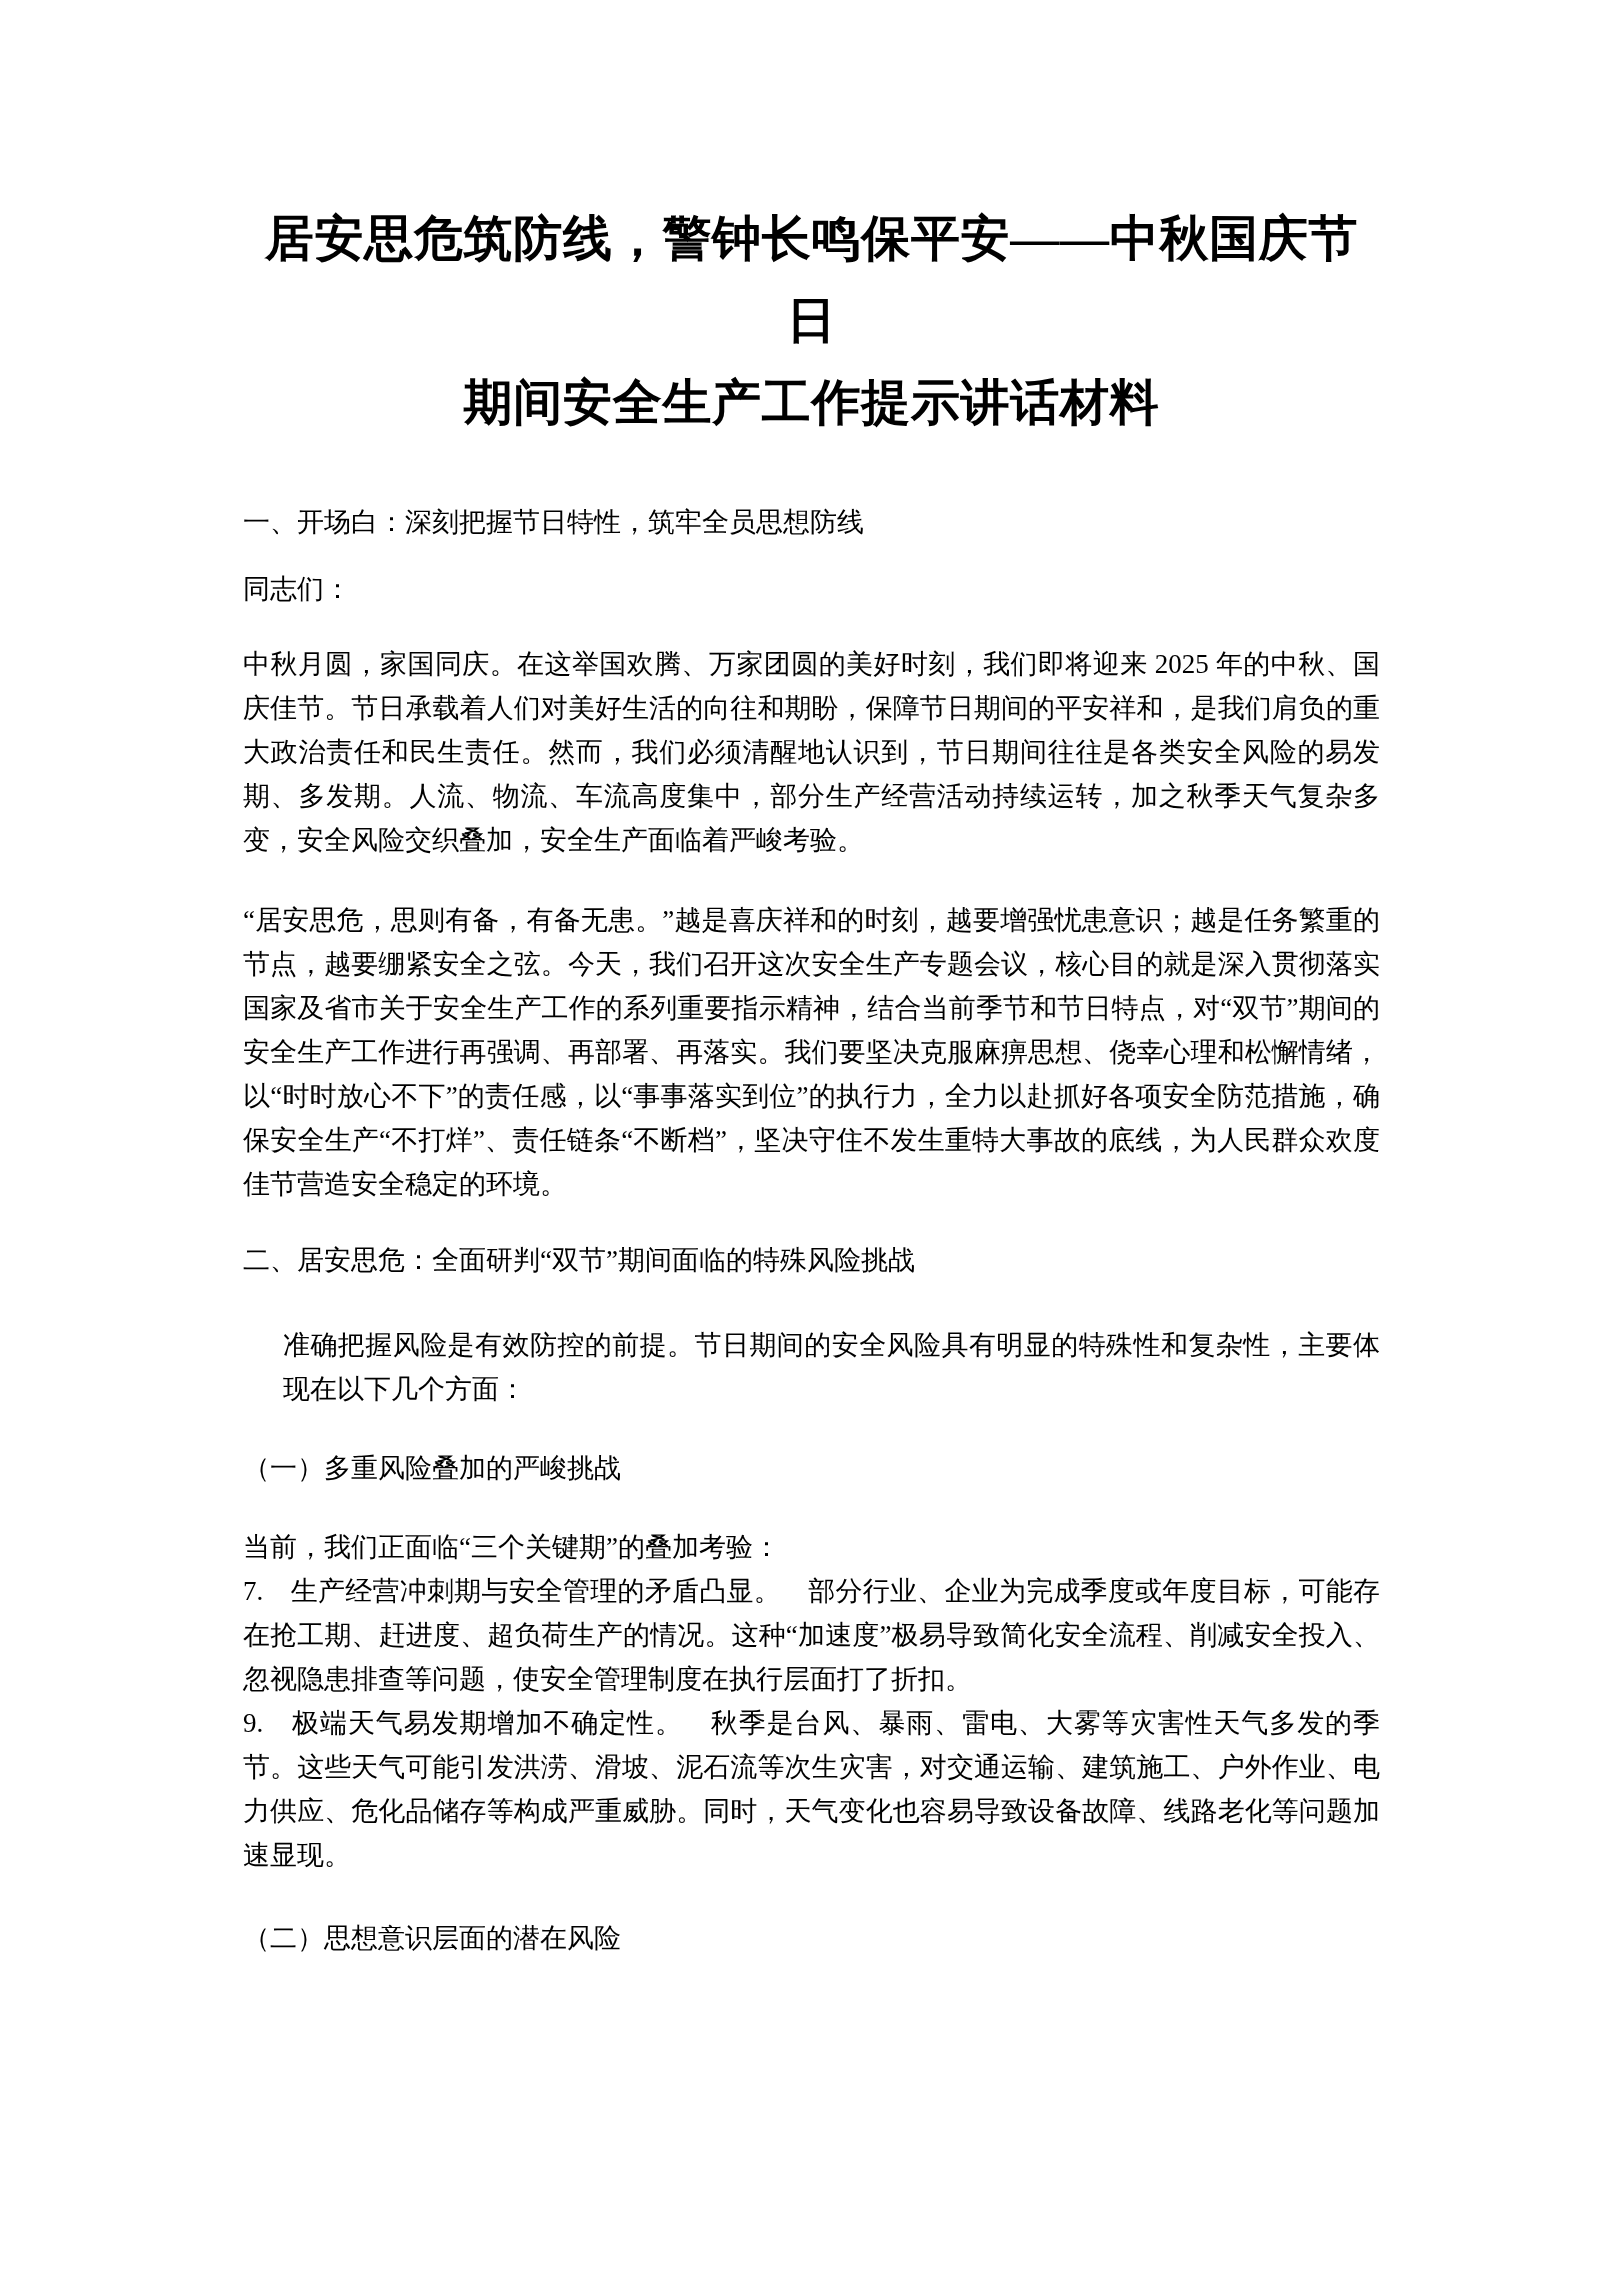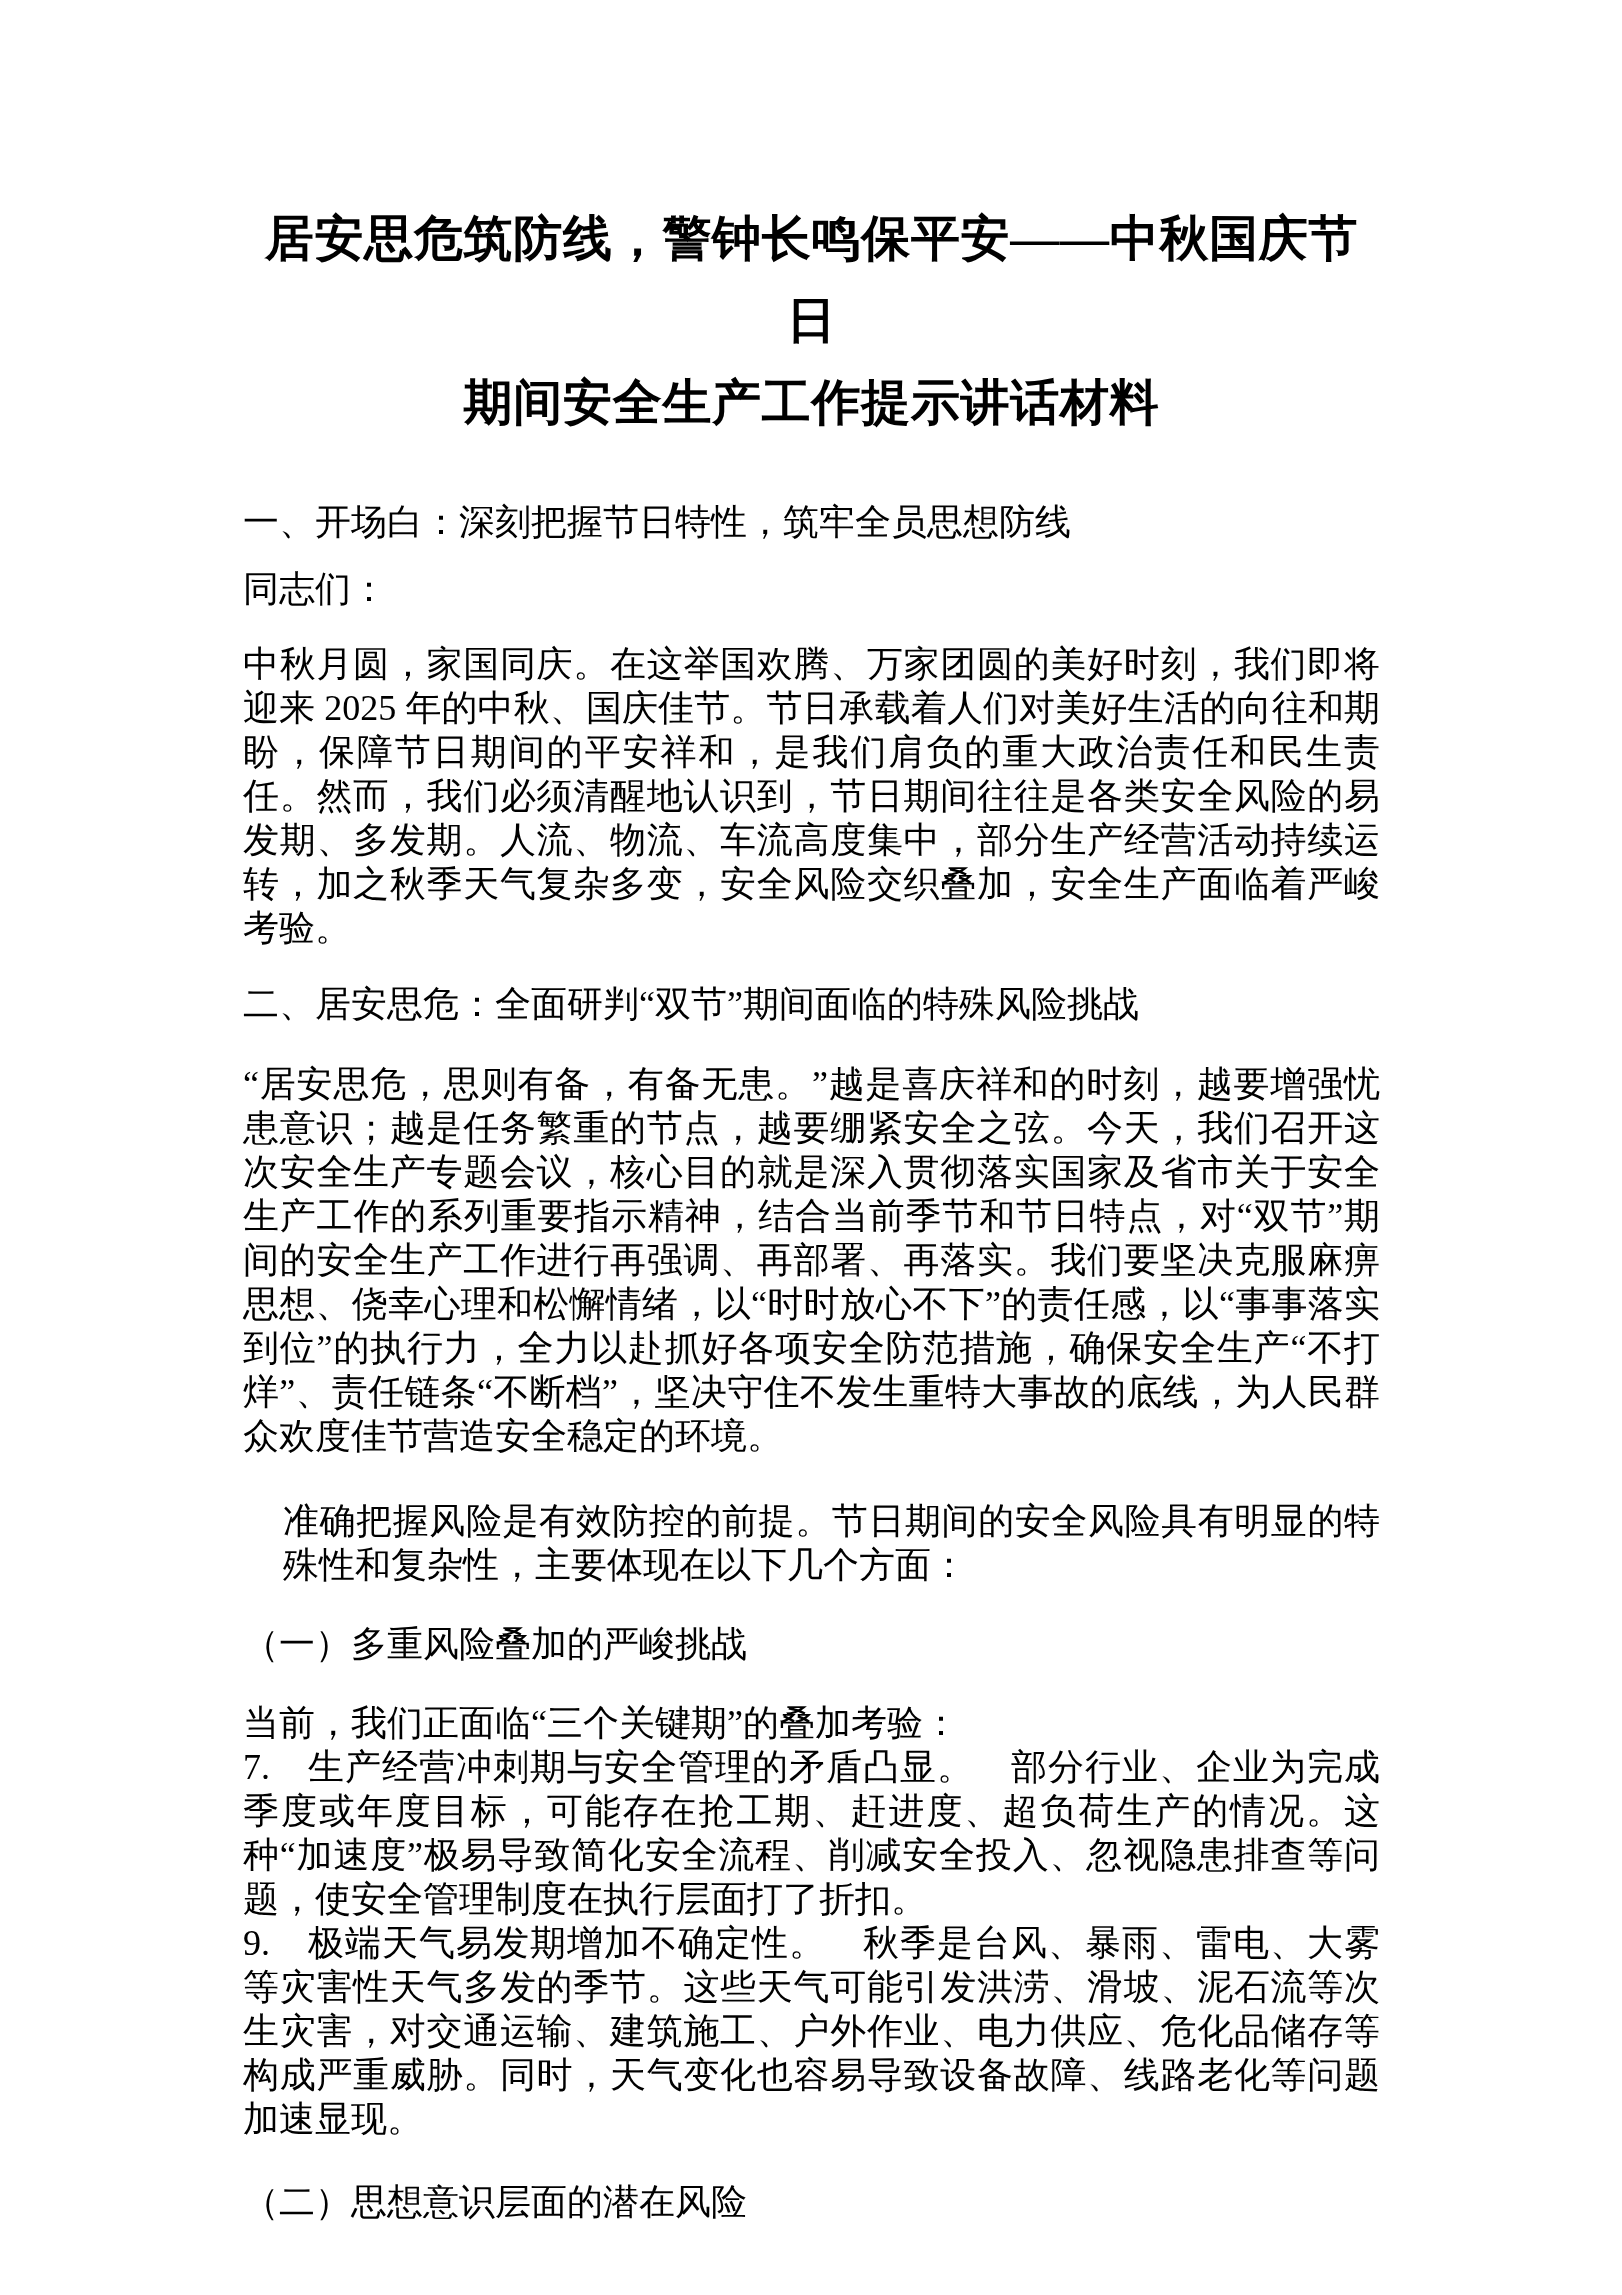--- a/index.html
+++ b/index.html
@@ -22,21 +22,21 @@
   .doc-title {
     margin: 0;
     font-size: 49px;
     line-height: 82px;
     font-weight: bold;
     text-align: center;
     letter-spacing: 0.7px;
   }
   .para {
     margin: 0;
-    font-size: 36px;
+    font-size: 27px;
     line-height: 44px;
     text-align: justify;
     word-break: normal;
   }
   
   [data-name="section-1-heading"]    { margin-top: 56px; }
   [data-name="salutation"]           { margin-top: 23px; }
   [data-name="paragraph-opening"]    { margin-top: 31px; }
   [data-name="paragraph-theme"]      { margin-top: 36px; }
   [data-name="section-2-heading"]    { margin-top: 32px; }
@@ -57,23 +57,23 @@
     <span data-name="title-line-1">居安思危筑防线，警钟长鸣保平安——中秋国庆节日</span><br>
     <span data-name="title-line-2">期间安全生产工作提示讲话材料</span>
   </h1>
 
   <p class="para" data-name="section-1-heading">一、开场白：深刻把握节日特性，筑牢全员思想防线</p>
 
   <p class="para" data-name="salutation">同志们：</p>
 
   <p class="para" data-name="paragraph-opening">中秋月圆，家国同庆。在这举国欢腾、万家团圆的美好时刻，我们即将迎来 2025 年的中秋、国庆佳节。节日承载着人们对美好生活的向往和期盼，保障节日期间的平安祥和，是我们肩负的重大政治责任和民生责任。然而，我们必须清醒地认识到，节日期间往往是各类安全风险的易发期、多发期。人流、物流、车流高度集中，部分生产经营活动持续运转，加之秋季天气复杂多变，安全风险交织叠加，安全生产面临着严峻考验。</p>
 
+  <p class="para" data-name="paragraph-theme">“居安思危，思则有备，有备无患。”越是喜庆祥和的时刻，越要增强忧患意识；越是任务繁重的节点，越要绷紧安全之弦。今天，我们召开这次安全生产专题会议，核心目的就是深入贯彻落实国家及省市关于安全生产工作的系列重要指示精神，结合当前季节和节日特点，对“双节”期间的安全生产工作进行再强调、再部署、再落实。我们要坚决克服麻痹思想、侥幸心理和松懈情绪，以“时时放心不下”的责任感，以“事事落实到位”的执行力，全力以赴抓好各项安全防范措施，确保安全生产“不打烊”、责任链条“不断档”，坚决守住不发生重特大事故的底线，为人民群众欢度佳节营造安全稳定的环境。</p>
+
   <p class="para" data-name="section-2-heading">二、居安思危：全面研判“双节”期间面临的特殊风险挑战</p>
-
-  <p class="para" data-name="paragraph-theme">“居安思危，思则有备，有备无患。”越是喜庆祥和的时刻，越要增强忧患意识；越是任务繁重的节点，越要绷紧安全之弦。今天，我们召开这次安全生产专题会议，核心目的就是深入贯彻落实国家及省市关于安全生产工作的系列重要指示精神，结合当前季节和节日特点，对“双节”期间的安全生产工作进行再强调、再部署、再落实。我们要坚决克服麻痹思想、侥幸心理和松懈情绪，以“时时放心不下”的责任感，以“事事落实到位”的执行力，全力以赴抓好各项安全防范措施，确保安全生产“不打烊”、责任链条“不断档”，坚决守住不发生重特大事故的底线，为人民群众欢度佳节营造安全稳定的环境。</p>
 
   <p class="para" data-name="section-2-intro">准确把握风险是有效防控的前提。节日期间的安全风险具有明显的特殊性和复杂性，主要体现在以下几个方面：</p>
 
   <p class="para" data-name="subsection-1-heading">（一）多重风险叠加的严峻挑战</p>
 
   <p class="para" data-name="subsection-1-lead">当前，我们正面临“三个关键期”的叠加考验：</p>
 
   <p class="para" data-name="risk-item-1">7.　生产经营冲刺期与安全管理的矛盾凸显。　部分行业、企业为完成季度或年度目标，可能存在抢工期、赶进度、超负荷生产的情况。这种“加速度”极易导致简化安全流程、削减安全投入、忽视隐患排查等问题，使安全管理制度在执行层面打了折扣。</p>
 
 

